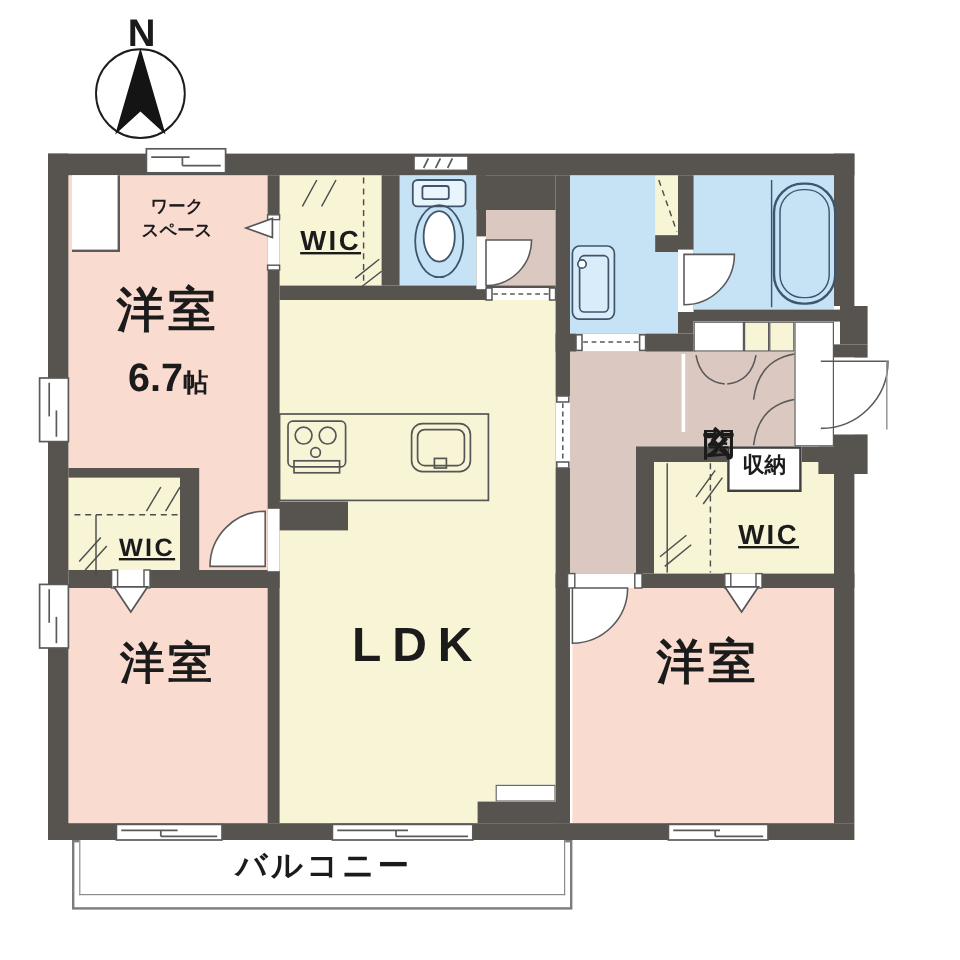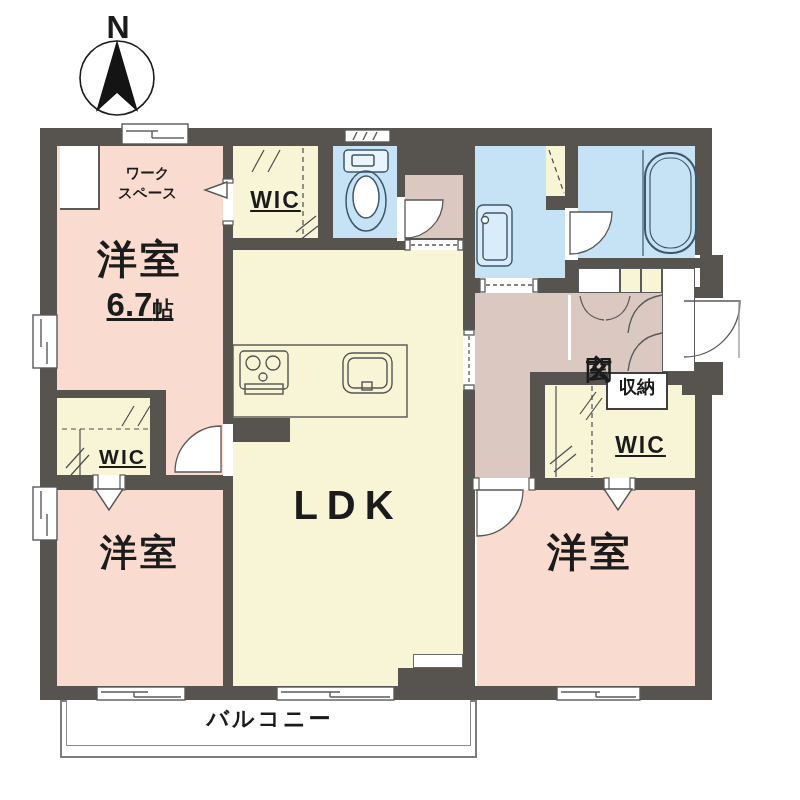--- a/index.html
+++ b/index.html
@@ -10,21 +10,21 @@
   .fill{z-index:1;}
   .wall{background:#57534e;z-index:2;}
   .pink{background:#fadbd0;}
   .cream{background:#f8f4d6;}
   .blue{background:#c6e3f5;}
   .mauve{background:#dbc8c1;}
   .ovl{background:#ffffff;z-index:3;}
   svg.deco{position:absolute;left:0;top:0;z-index:4;pointer-events:none;}
   .lbl{position:absolute;z-index:5;color:#1b1b1b;font-weight:bold;text-align:center;line-height:1.1;}
   .room-name{font-size:40px;letter-spacing:3px;}
-  .room-size{font-size:33px;margin-top:6px;text-decoration:underline;}
+  .room-size{font-size:33px;margin-top:16px;}
   .room-size .unit{font-size:21px;}
   .ldk-name{font-size:40px;letter-spacing:9px;}
   .wic{font-size:23px;letter-spacing:2px;text-decoration:underline;}
   .small2{font-size:14.5px;font-weight:bold;line-height:1.35;}
   .vtext{writing-mode:vertical-rl;text-orientation:upright;font-size:26px;letter-spacing:5px;}
   .balcony-outer{background:#fff;border:2px solid #7c7c7c;z-index:1;}
   .balcony-inner{background:#fff;border:1.5px solid #8a8a8a;border-top:none;z-index:1;}
   .desk{background:#fff;border-right:2px solid #5a5a5a;border-bottom:2px solid #5a5a5a;z-index:3;}
   .cell{background:#f8f4d6;border:1px solid #5a5a5a;z-index:3;}
   .cellw{background:#ffffff;border:1px solid #5a5a5a;z-index:3;}
@@ -248,27 +248,27 @@
   <div class="lbl wic" style="left:233px;top:188px;width:85px">WIC</div>
 
   <div class="lbl wic" style="left:80px;top:445px;width:85px;font-size:21px">WIC</div>
 
   <div class="lbl wic" style="left:598px;top:433px;width:85px">WIC</div>
 
   <div class="lbl vtext" style="left:585px;top:300px;height:76px">玄関</div>
 
   <div class="lbl" style="left:606px;top:378px;width:62px;font-size:18px">収納</div>
 
-  <div class="lbl" style="left:248px;top:483px;width:200px">
+  <div class="lbl" style="left:248px;top:516px;width:200px">
     <div class="ldk-name">LDK</div>
   </div>
 
   <div class="lbl" style="left:57px;top:533px;width:166px">
     <div class="room-name" style="font-size:37px">洋室</div>
   </div>
 
   <div class="lbl" style="left:490px;top:530px;width:200px">
     <div class="room-name">洋室</div>
   </div>
 
-  <div class="lbl" style="left:100px;top:707px;width:340px;font-size:22px;letter-spacing:3px">バルコニー</div>
+  <div class="lbl" style="left:100px;top:707px;width:340px;font-size:26px;letter-spacing:3px">バルコニー</div>
 
 </div>
 
 </body></html>

